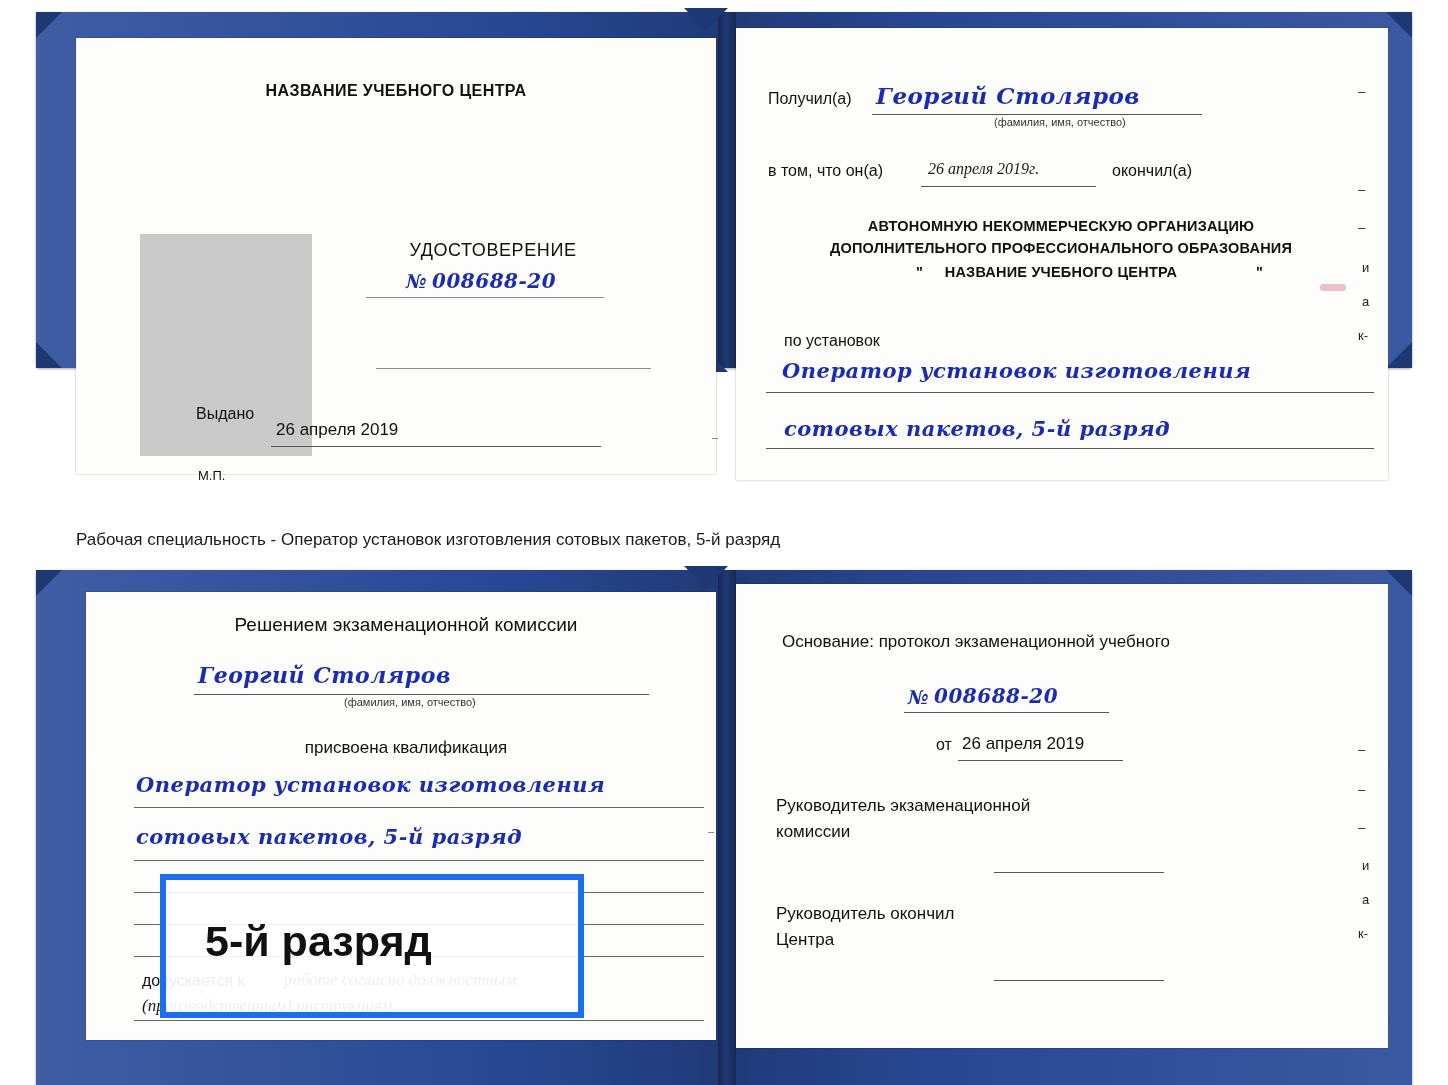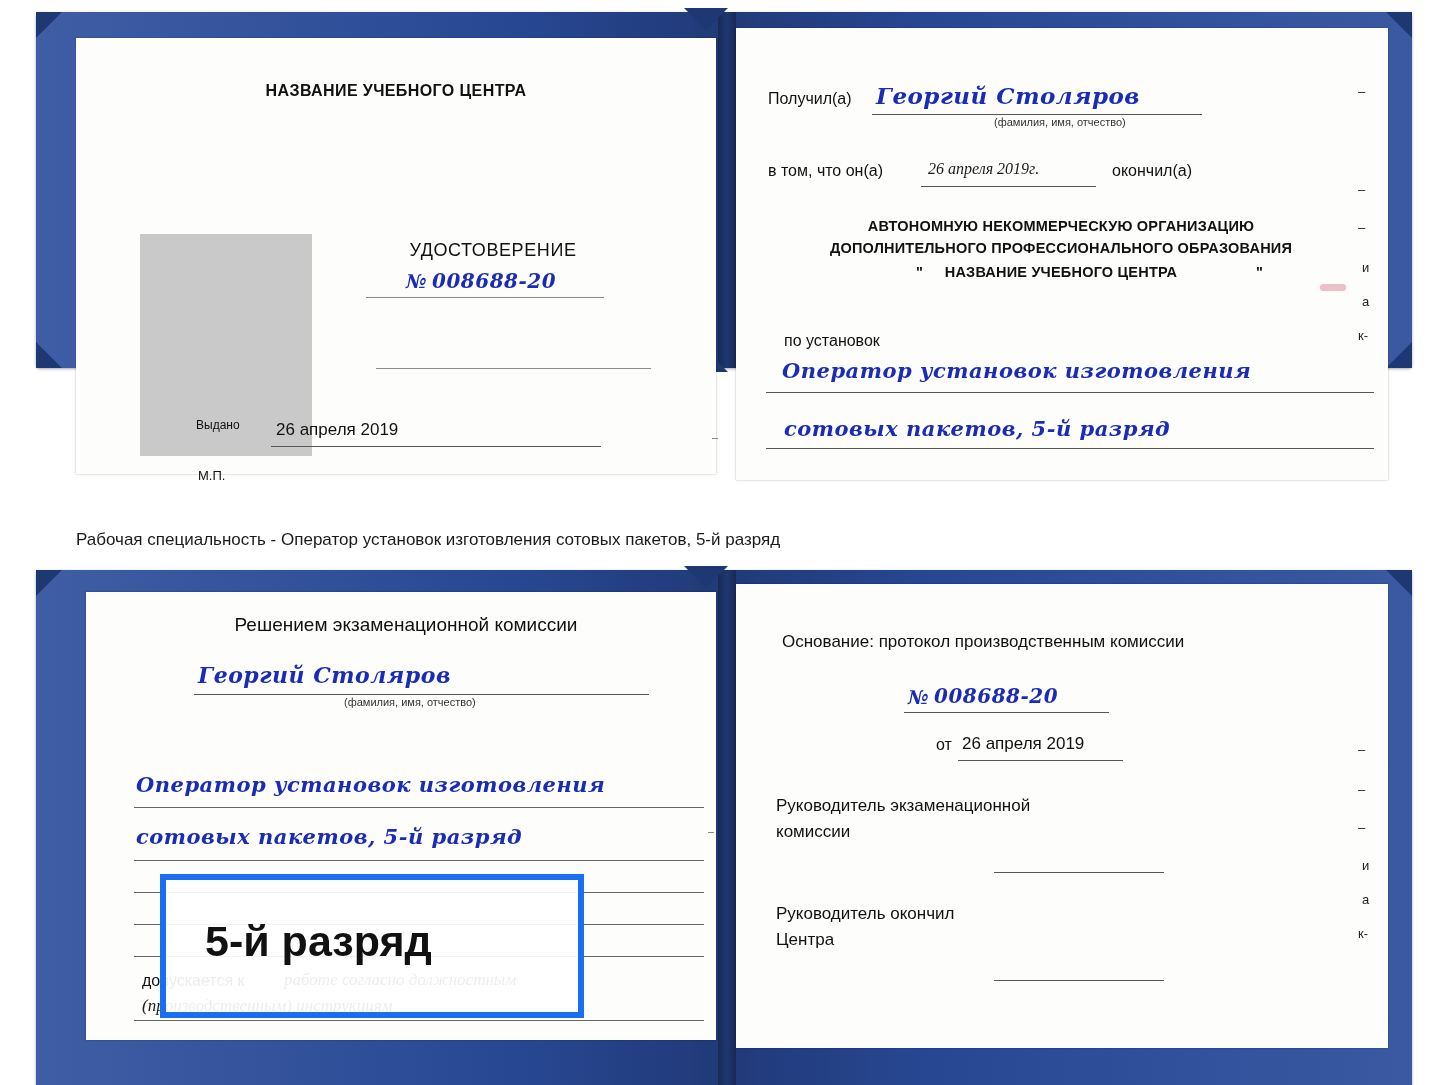--- a/index.html
+++ b/index.html
@@ -159,21 +159,21 @@
     <div class="photo" style="left:64px;top:196px;width:172px;height:222px;"></div>
 
     <div class="txt center" style="left:272px;top:202px;width:290px;font-size:18px;letter-spacing:0.6px;">УДОСТОВЕРЕНИЕ</div>
 
     <div class="hw" style="left:330px;top:232px;font-size:19px;">№</div>
     <div class="hw" style="left:356px;top:231px;font-size:20px;">008688-20</div>
     <div class="thin" style="left:290px;top:259px;width:238px;"></div>
 
     <div class="thin" style="left:300px;top:330px;width:275px;"></div>
 
-    <div class="txt" style="left:120px;top:380px;font-size:12px;">Выдано</div>
+    <div class="txt" style="left:120px;top:367px;font-size:16px;">Выдано</div>
     <div class="txt" style="left:200px;top:382px;font-size:17px;">26 апреля 2019</div>
     <div class="line" style="left:195px;top:408px;width:330px;"></div>
 
     <div class="txt" style="left:122px;top:430px;font-size:13px;">М.П.</div>
 
     <div class="thin" style="left:636px;top:400px;width:6px;"></div>
   </div>
 
   <div class="page right">
 
@@ -225,20 +225,21 @@
   <div class="fold" style="left:648px;bottom:-4px;width:44px;height:22px;clip-path:polygon(0 100%,50% 0,100% 100%);"></div>
 
   <div class="page left">
 
     <div class="txt center" style="left:20px;top:22px;width:600px;font-size:19px;">Решением экзаменационной комиссии</div>
 
     <div class="hw" style="left:112px;top:70px;font-size:22px;">Георгий Столяров</div>
     <div class="line" style="left:108px;top:102px;width:455px;"></div>
     <div class="txt" style="left:258px;top:104px;font-size:11px;color:#333;">(фамилия, имя, отчество)</div>
 
+    <div class="txt center" style="left:20px;top:146px;width:600px;font-size:17px;">присвоена квалификация</div>
 
     <div class="hw" style="left:50px;top:180px;font-size:21px;">Оператор установок изготовления</div>
     <div class="ruled" style="left:48px;top:215px;width:570px;"></div>
 
     <div class="hw" style="left:50px;top:232px;font-size:21px;">сотовых пакетов, 5-й разряд</div>
     <div class="ruled" style="left:48px;top:268px;width:570px;"></div>
 
     <div class="ruled" style="left:48px;top:300px;width:570px;"></div>
     <div class="ruled" style="left:48px;top:332px;width:570px;"></div>
     <div class="ruled" style="left:48px;top:364px;width:570px;"></div>
@@ -246,21 +247,21 @@
     <div class="txt" style="left:56px;top:380px;font-size:16px;">допускается к</div>
     <div class="hw-black" style="left:198px;top:378px;font-size:17px;">работе согласно должностным</div>
     <div class="hw-black" style="left:56px;top:404px;font-size:17px;">(производственным) инструкциям</div>
     <div class="ruled" style="left:48px;top:428px;width:570px;"></div>
 
     <div class="thin" style="left:622px;top:240px;width:6px;"></div>
   </div>
 
   <div class="page right">
 
-    <div class="txt" style="left:46px;top:48px;font-size:17px;">Основание: протокол производственным комиссии</div>
+    <div class="txt" style="left:46px;top:48px;font-size:17px;">Основание: протокол экзаменационной учебного</div>
 
     <div class="hw" style="left:172px;top:102px;font-size:19px;">№</div>
     <div class="hw" style="left:198px;top:100px;font-size:20px;">008688-20</div>
     <div class="line" style="left:168px;top:128px;width:205px;"></div>
 
     <div class="txt" style="left:200px;top:152px;font-size:16px;">от</div>
     <div class="txt" style="left:226px;top:150px;font-size:17px;">26 апреля 2019</div>
     <div class="line" style="left:222px;top:176px;width:165px;"></div>
 
     <div class="txt" style="left:40px;top:212px;font-size:17px;">Руководитель экзаменационной</div>

